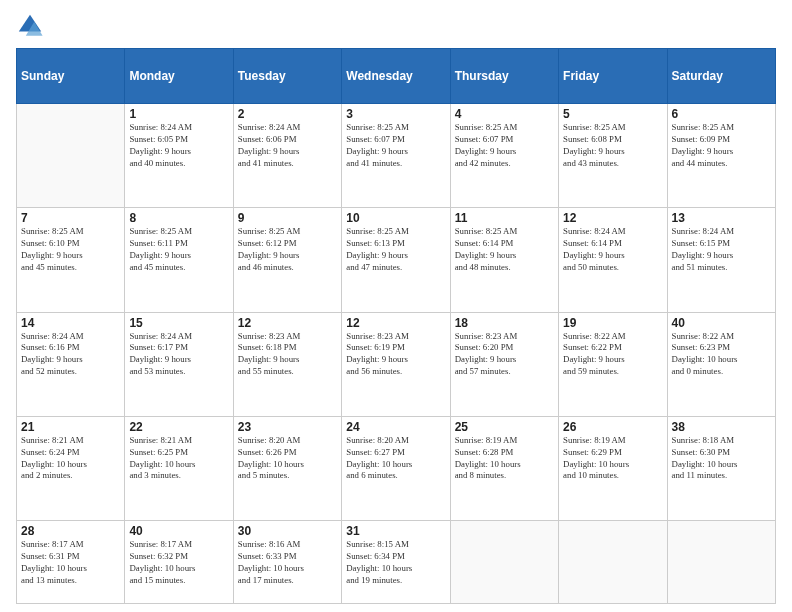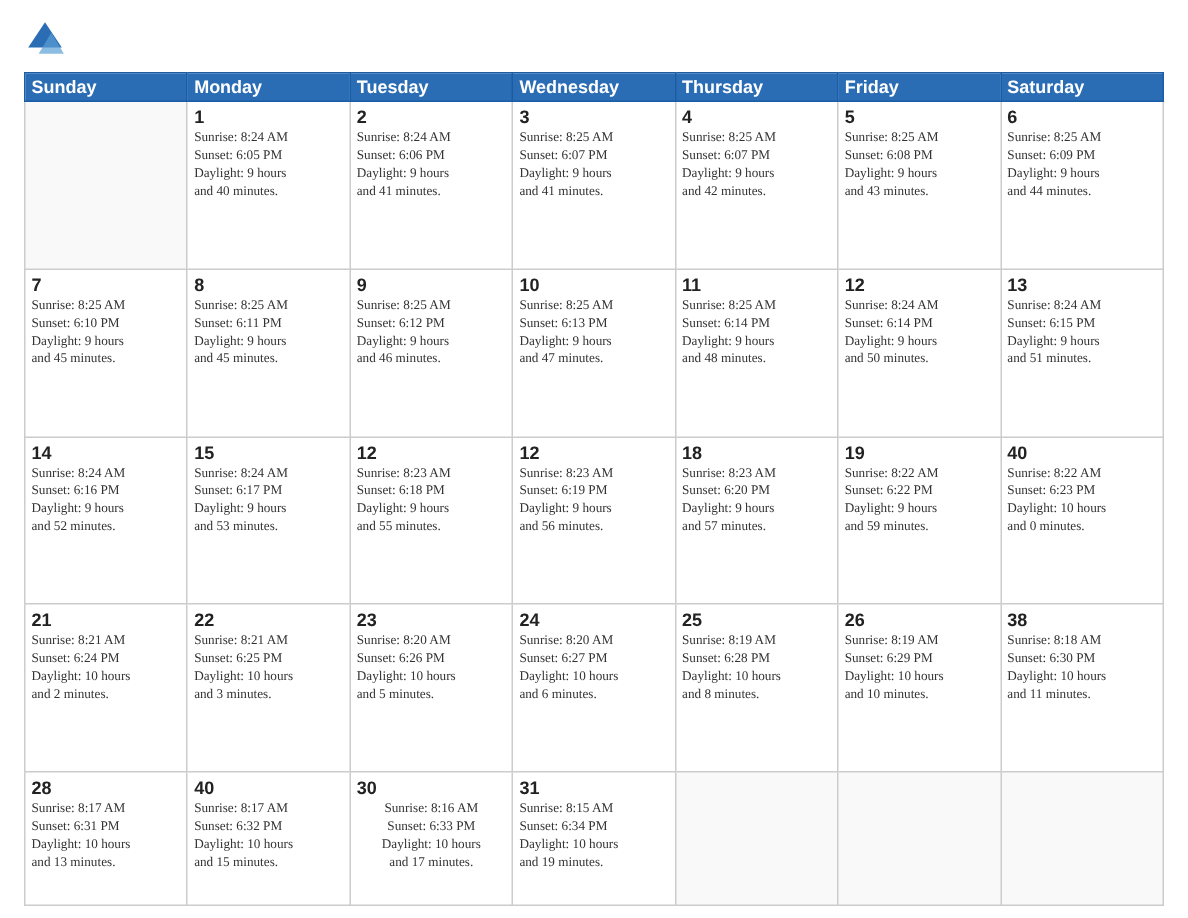--- a/index.html
+++ b/index.html
@@ -63,21 +63,21 @@
     .calendar-table {
       width: 100%;
       border-collapse: collapse;
       flex: 1;
     }
     .calendar-table th {
       background: #2a6db5;
       color: #fff;
       font-size: 12px;
       font-weight: bold;
-      padding: 2px 4px;
+      padding: 20px 4px;
       text-align: left;
       border: 1px solid #1a5da5;
     }
     .calendar-table td {
       vertical-align: top;
       border: 1px solid #ccc;
       padding: 3px 4px;
       font-size: 9.5px;
       color: #333;
       width: calc(100% / 7);
@@ -345,21 +345,21 @@
           </td>
           <td>
             <span class="day-number">40</span>
             <div class="day-info" style="white-space: pre-line;">Sunrise: 8:17 AM
 Sunset: 6:32 PM
 Daylight: 10 hours
 and 15 minutes.</div>
           </td>
           <td>
             <span class="day-number">30</span>
-            <div class="day-info" style="white-space: pre-line; text-align: center;">Sunrise: 8:16 AM
+            <div class="day-info" style="white-space: pre-line;">Sunrise: 8:16 AM
 Sunset: 6:33 PM
 Daylight: 10 hours
 and 17 minutes.</div>
           </td>
           <td>
             <span class="day-number">31</span>
             <div class="day-info" style="white-space: pre-line;">Sunrise: 8:15 AM
 Sunset: 6:34 PM
 Daylight: 10 hours
 and 19 minutes.</div>

